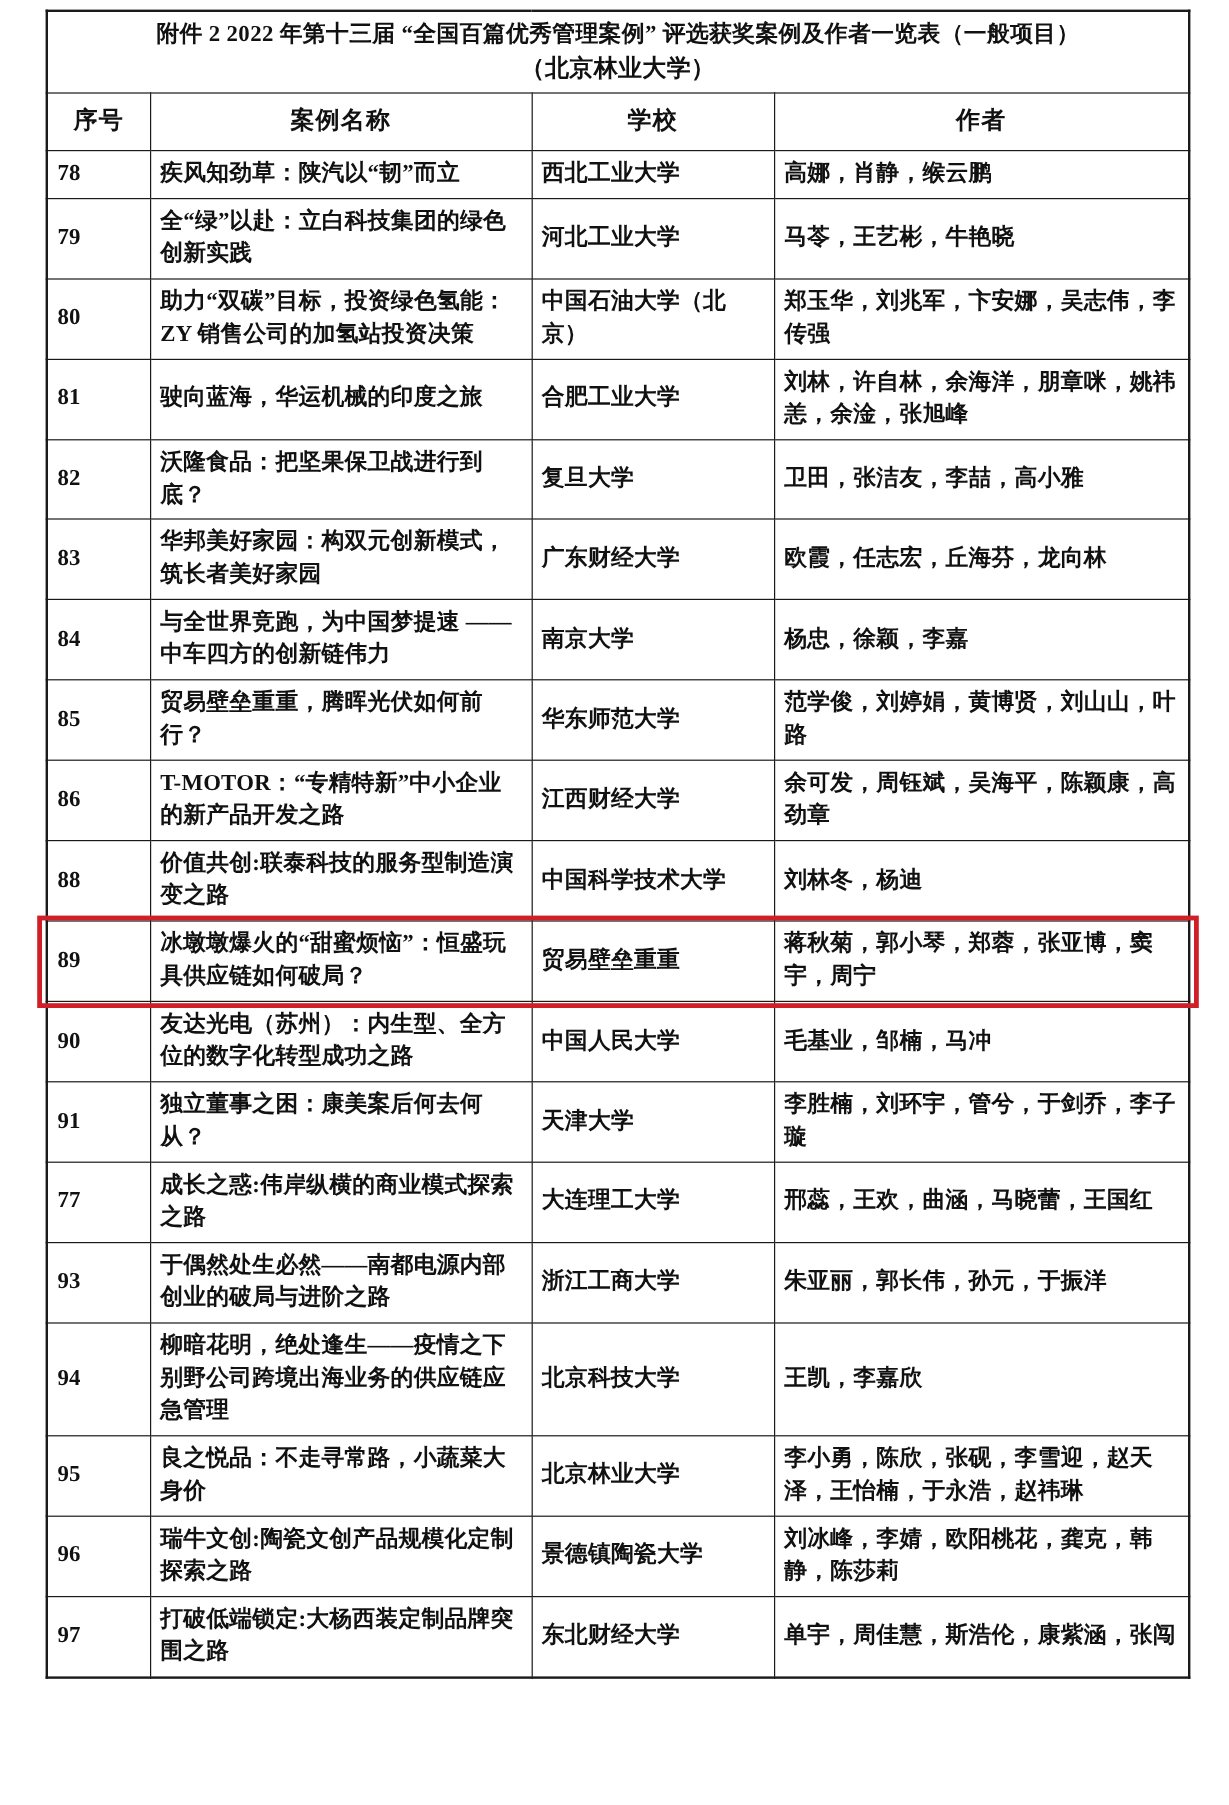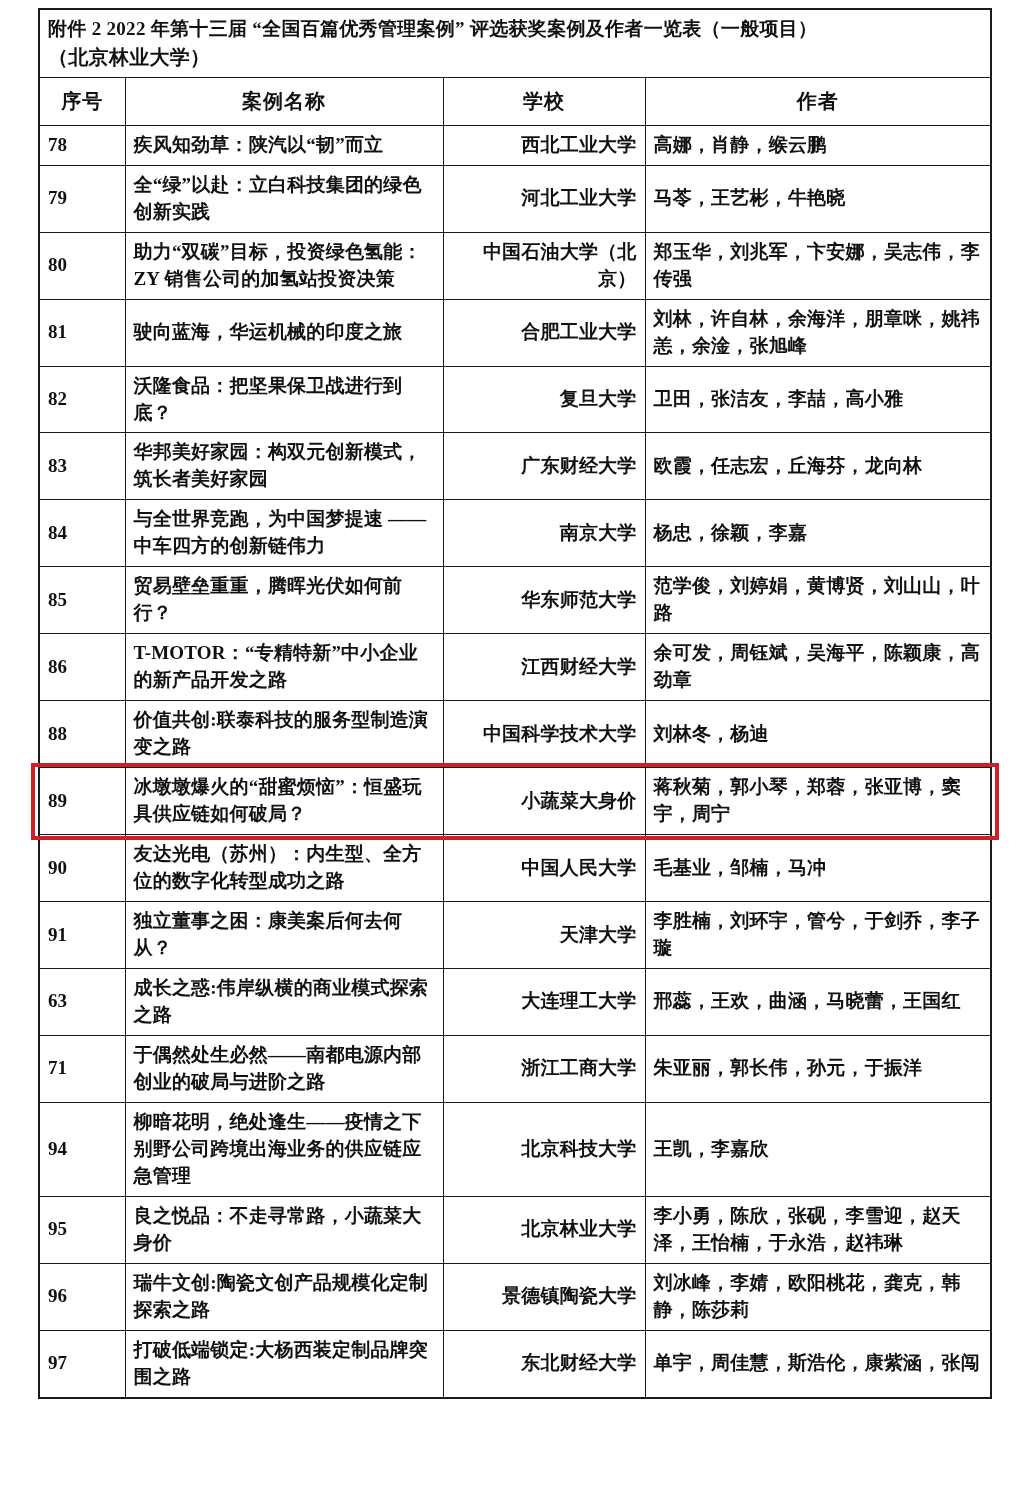--- a/index.html
+++ b/index.html
@@ -29,20 +29,21 @@
   }
   table.award-table td, table.award-table th {
     border: 1.5px solid #1a1a1a;
     padding: 6px 8px;
     vertical-align: middle;
     font-size: 19px;
     line-height: 1.42;
     font-weight: 600;
   }
   .title-cell {
+    text-align: center;
     font-size: 20.5px;
     font-weight: 700;
     line-height: 1.5;
     padding: 10px 10px 12px 10px;
     letter-spacing: 0.3px;
   }
   .title-line2 {
     display: block;
     font-size: 20px;
   }
@@ -61,21 +62,21 @@
 
   td.no {
     font-size: 19px;
     font-weight: 600;
   }
   td.name {
     text-align: left;
     letter-spacing: 0.2px;
   }
   td.school {
-    text-align: right;
+    text-align: left;
     letter-spacing: 0.2px;
   }
   td.author {
     text-align: left;
     letter-spacing: 0.2px;
   }
   tr.highlight-row td {
     position: relative;
   }
   .highlight-box {
@@ -168,43 +169,43 @@
         </tr>
         <tr class="highlight-row" id="highlighted-row">
           <td class="no">88</td>
           <td class="name">价值共创:联泰科技的服务型制造演变之路</td>
           <td class="school">中国科学技术大学</td>
           <td class="author">刘林冬，杨迪</td>
         </tr>
         <tr>
           <td class="no">89</td>
           <td class="name">冰墩墩爆火的“甜蜜烦恼”：恒盛玩具供应链如何破局？</td>
-          <td class="school">小蔬菜大身价</td>
+          <td class="school">贸易壁垒重重</td>
           <td class="author">蒋秋菊，郭小琴，郑蓉，张亚博，窦宇，周宁</td>
         </tr>
         <tr>
           <td class="no">90</td>
           <td class="name">友达光电（苏州）：内生型、全方位的数字化转型成功之路</td>
           <td class="school">中国人民大学</td>
           <td class="author">毛基业，邹楠，马冲</td>
         </tr>
         <tr>
           <td class="no">91</td>
           <td class="name">独立董事之困：康美案后何去何从？</td>
           <td class="school">天津大学</td>
           <td class="author">李胜楠，刘环宇，管兮，于剑乔，李子璇</td>
         </tr>
         <tr>
-          <td class="no">63</td>
+          <td class="no">77</td>
           <td class="name">成长之惑:伟岸纵横的商业模式探索之路</td>
           <td class="school">大连理工大学</td>
           <td class="author">邢蕊，王欢，曲涵，马晓蕾，王国红</td>
         </tr>
         <tr>
-          <td class="no">71</td>
+          <td class="no">93</td>
           <td class="name">于偶然处生必然——南都电源内部创业的破局与进阶之路</td>
           <td class="school">浙江工商大学</td>
           <td class="author">朱亚丽，郭长伟，孙元，于振洋</td>
         </tr>
         <tr>
           <td class="no">94</td>
           <td class="name">柳暗花明，绝处逢生——疫情之下别野公司跨境出海业务的供应链应急管理</td>
           <td class="school">北京科技大学</td>
           <td class="author">王凯，李嘉欣</td>
         </tr>

